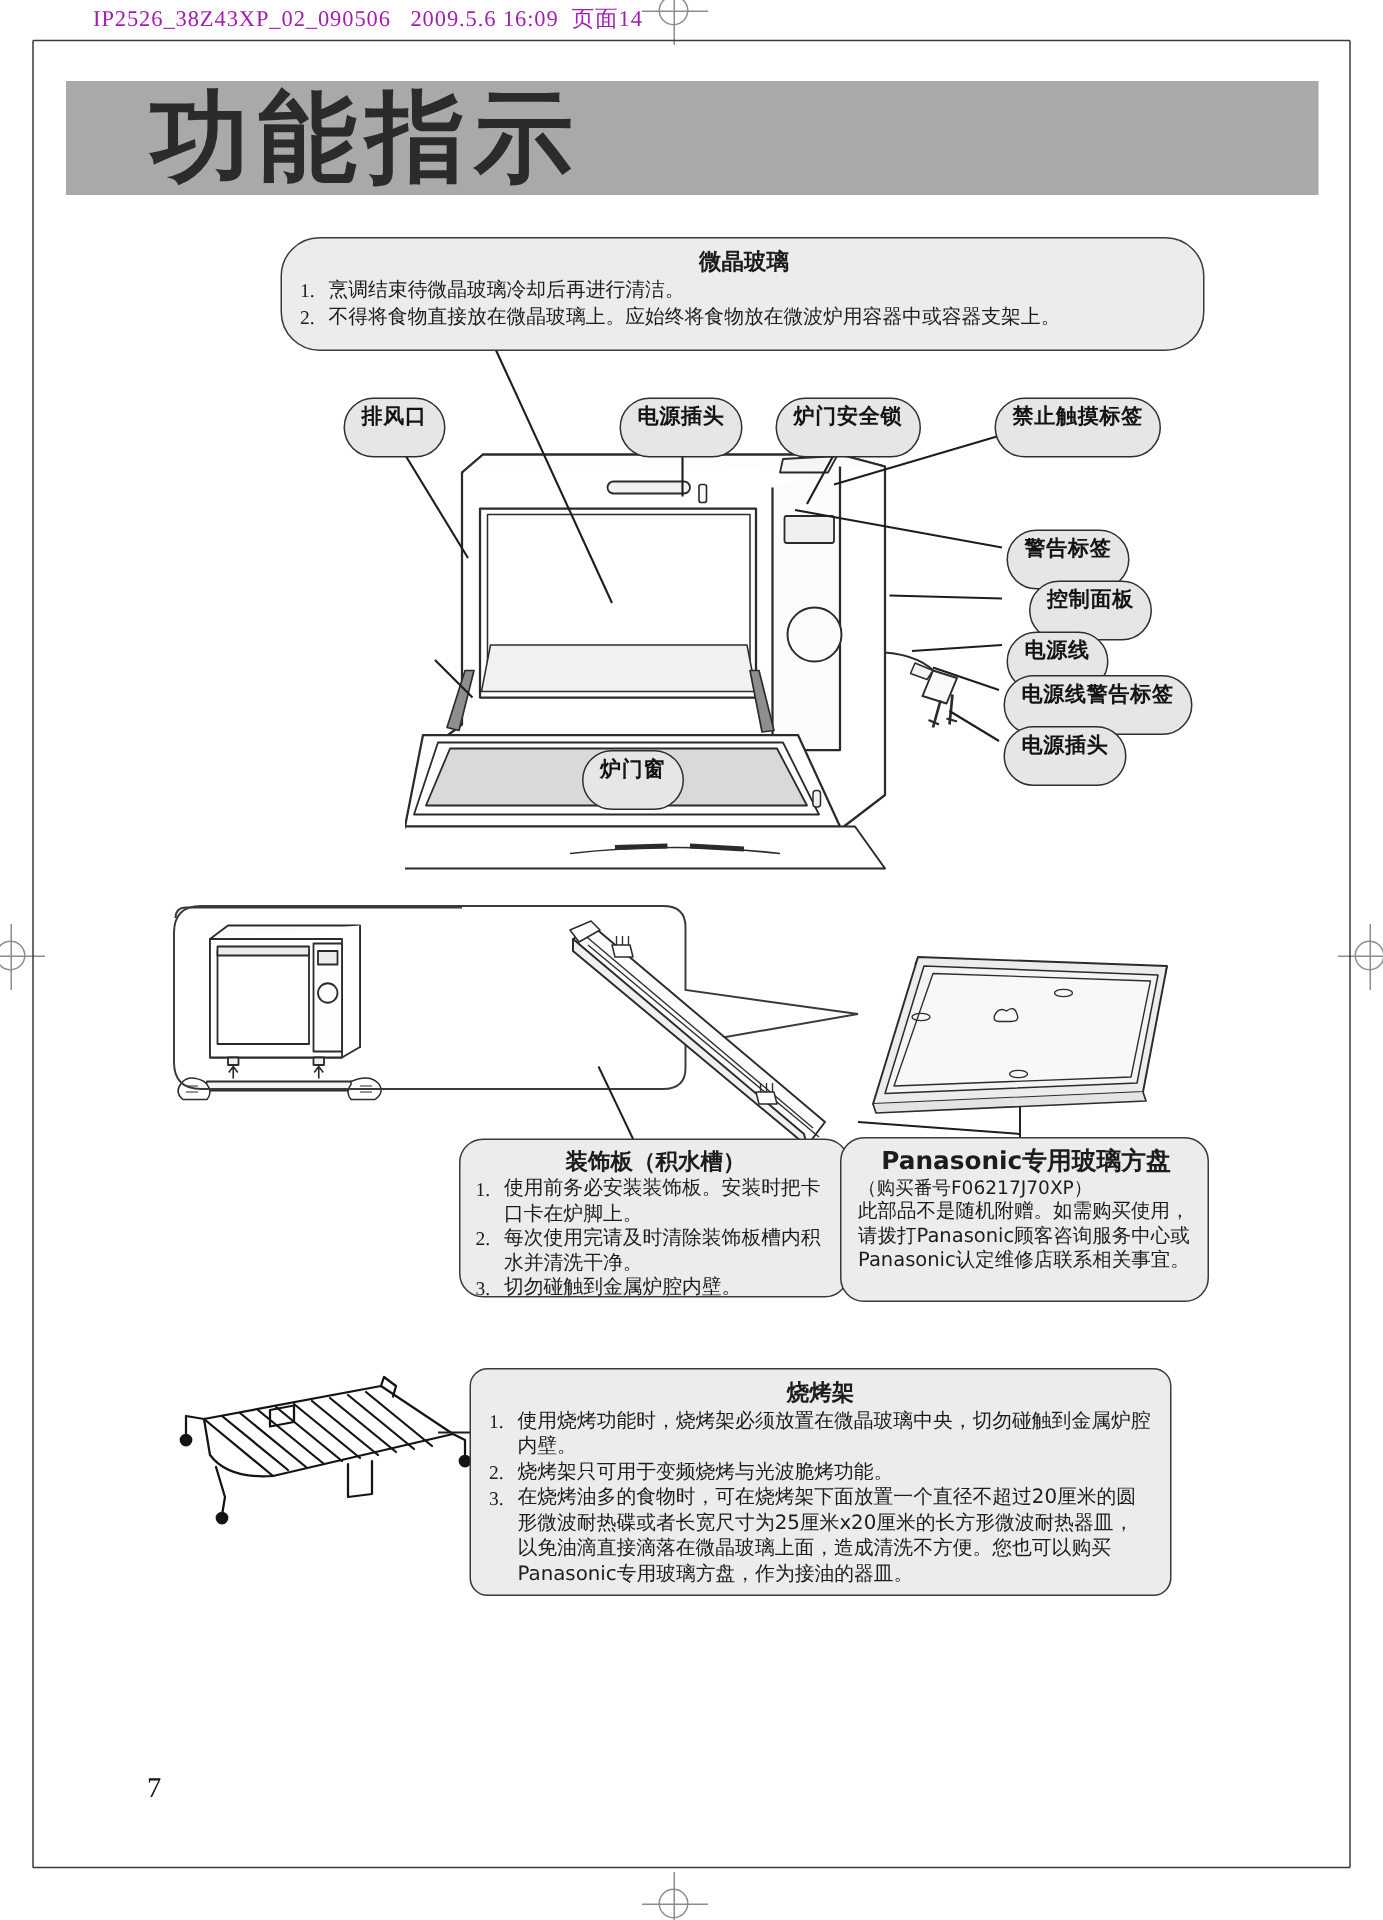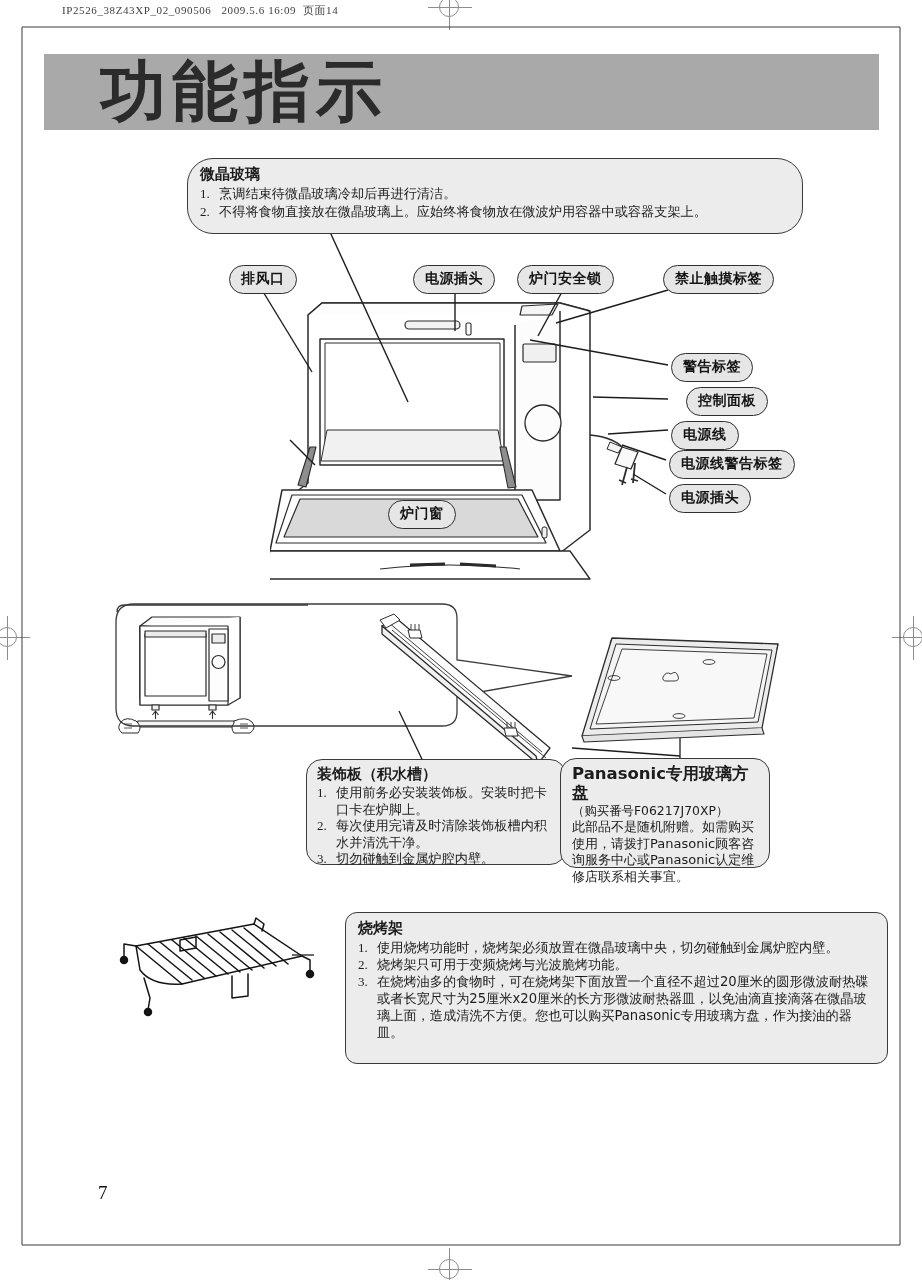--- a/index.html
+++ b/index.html
@@ -17,23 +17,23 @@
     background: #ffffff;
     overflow: hidden;
   }
 
   
   .print-header {
     position: absolute;
     left: 62px;
     top: 3px;
     font-family: "Liberation Serif", "DejaVu Serif", serif;
-    font-size: 11px;
+    font-size: 15px;
     letter-spacing: 0.6px;
-    color: #404040;
+    color: #a21caf;
     white-space: pre;
   }
 
   
   .regmark {
     position: absolute;
     width: 44px;
     height: 44px;
   }
   .regmark .ring {
@@ -88,20 +88,21 @@
   .box.round-lg { border-radius: 26px; }
   .box.round-md { border-radius: 16px; }
   .box.round-sm { border-radius: 12px; }
 
   .box-title {
     font-size: 15px;
     font-weight: bold;
     color: #1c1c1c;
     line-height: 19px;
     margin: 0 0 1px 0;
+    text-align: center;
   }
   .box-title.big {
     font-size: 16.5px;
   }
   .box-body {
     font-size: 13.2px;
     color: #1c1c1c;
     line-height: 17.5px;
   }
   .box-body .li {
@@ -124,21 +125,21 @@
   
   .pill {
     position: absolute;
     background: #e6e6e6;
     border: 1.5px solid #2e2e2e;
     border-radius: 999px;
     font-size: 14px;
     font-weight: bold;
     color: #141414;
     line-height: 1;
-    padding: 5px 11px 8px 11px;
+    padding: 5px 11px 19px 11px;
     white-space: nowrap;
     box-sizing: border-box;
     letter-spacing: 0.5px;
   }
 
   
   .leaders {
     position: absolute;
     left: 0; top: 0;
     width: 922px; height: 1280px;
@@ -433,21 +434,21 @@
       <ellipse cx="113" cy="84" rx="6" ry="2.4" stroke-width="0.9"></ellipse>
 
       <path d="M97 45 q3 -6 8 -3 q5 -4 7 2 q2 5 -4 5 l-8 0 q-4 0 -3 -4 z" stroke-width="0.9"></path>
     </g>
   </svg>
 
   <svg class="leaders">
     <line x1="680" y1="738" x2="680" y2="758" stroke="#1d1d1d" stroke-width="1.3"></line>
   </svg>
 
-  <div class="box round-md" style="left:560px; top:758px; width:210px; height:110px;">
+  <div class="box round-md" style="left:560px; top:758px; width:246px; height:110px;">
     <div class="inner-pad" style="padding:5px 9px 5px 11px;">
       <div class="box-title big">Panasonic专用玻璃方盘</div>
       <div class="box-body" style="font-size:12.4px; line-height:15px;">（购买番号F06217J70XP）</div>
       <div class="box-body" style="font-size:13px; line-height:16.5px; margin-top:1px;">此部品不是随机附赠。如需购买使用，请拨打Panasonic顾客咨询服务中心或Panasonic认定维修店联系相关事宜。</div>
     </div>
   </div>
 
   <svg class="drawing" style="left:106px; top:898px;" width="220" height="120" viewBox="0 0 220 120">
     <g fill="none" stroke="#141414" stroke-width="1.5" stroke-linejoin="round" stroke-linecap="round">
 
@@ -477,21 +478,21 @@
       <circle cx="204" cy="76" r="3.5" fill="#141414"></circle>
       <path d="M38 80 L44 100 L42 112"></path>
       <circle cx="42" cy="114" r="3.5" fill="#141414"></circle>
     </g>
   </svg>
 
   <svg class="leaders">
     <line x1="292" y1="955" x2="314" y2="955" stroke="#1d1d1d" stroke-width="1.3"></line>
   </svg>
 
-  <div class="box round-sm" style="left:313px; top:912px; width:543px; height:152px;margin-left:32px;">
+  <div class="box round-sm" style="left:313px; top:912px; width:468px; height:152px;">
     <div class="inner-pad" style="padding:6px 12px 6px 12px;">
       <div class="box-title">烧烤架</div>
       <div class="box-body" style="line-height:17px;">
         <div class="li">
           <span class="num">1.</span>
           <span class="txt">使用烧烤功能时，烧烤架必须放置在微晶玻璃中央，切勿碰触到金属炉腔内壁。</span>
         </div>
         <div class="li">
           <span class="num">2.</span>
           <span class="txt">烧烤架只可用于变频烧烤与光波脆烤功能。</span>

